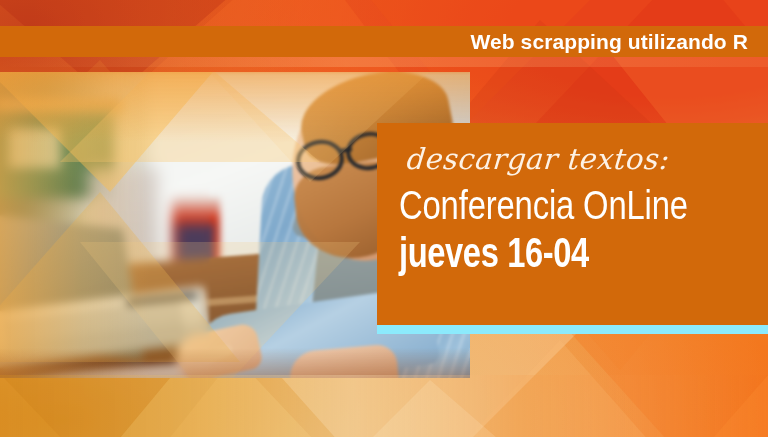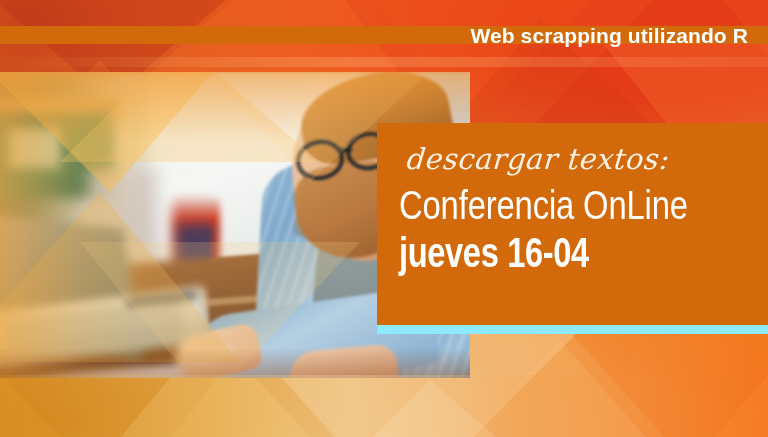--- a/index.html
+++ b/index.html
@@ -211,21 +211,21 @@
     position:absolute;left:0;top:0;width:100%;height:70px;
     background:linear-gradient(180deg,rgba(240,150,50,.60),rgba(0,0,0,0));
   }
   .ph-fade-b{
     position:absolute;left:0;bottom:0;width:100%;height:30px;
     background:linear-gradient(0deg,rgba(150,70,20,.42),rgba(0,0,0,0));
   }
 
   
   .banner{
-    position:absolute;left:0;top:26px;width:768px;height:18px;
+    position:absolute;left:0;top:26px;width:768px;height:31px;
     background:#d2690a;
     display:flex;align-items:center;justify-content:flex-end;
     padding-right:20px;
     z-index:5;
   }
   .banner-title{
     color:#ffffff;
     font-size:21px;
     font-weight:bold;
     letter-spacing:.1px;

